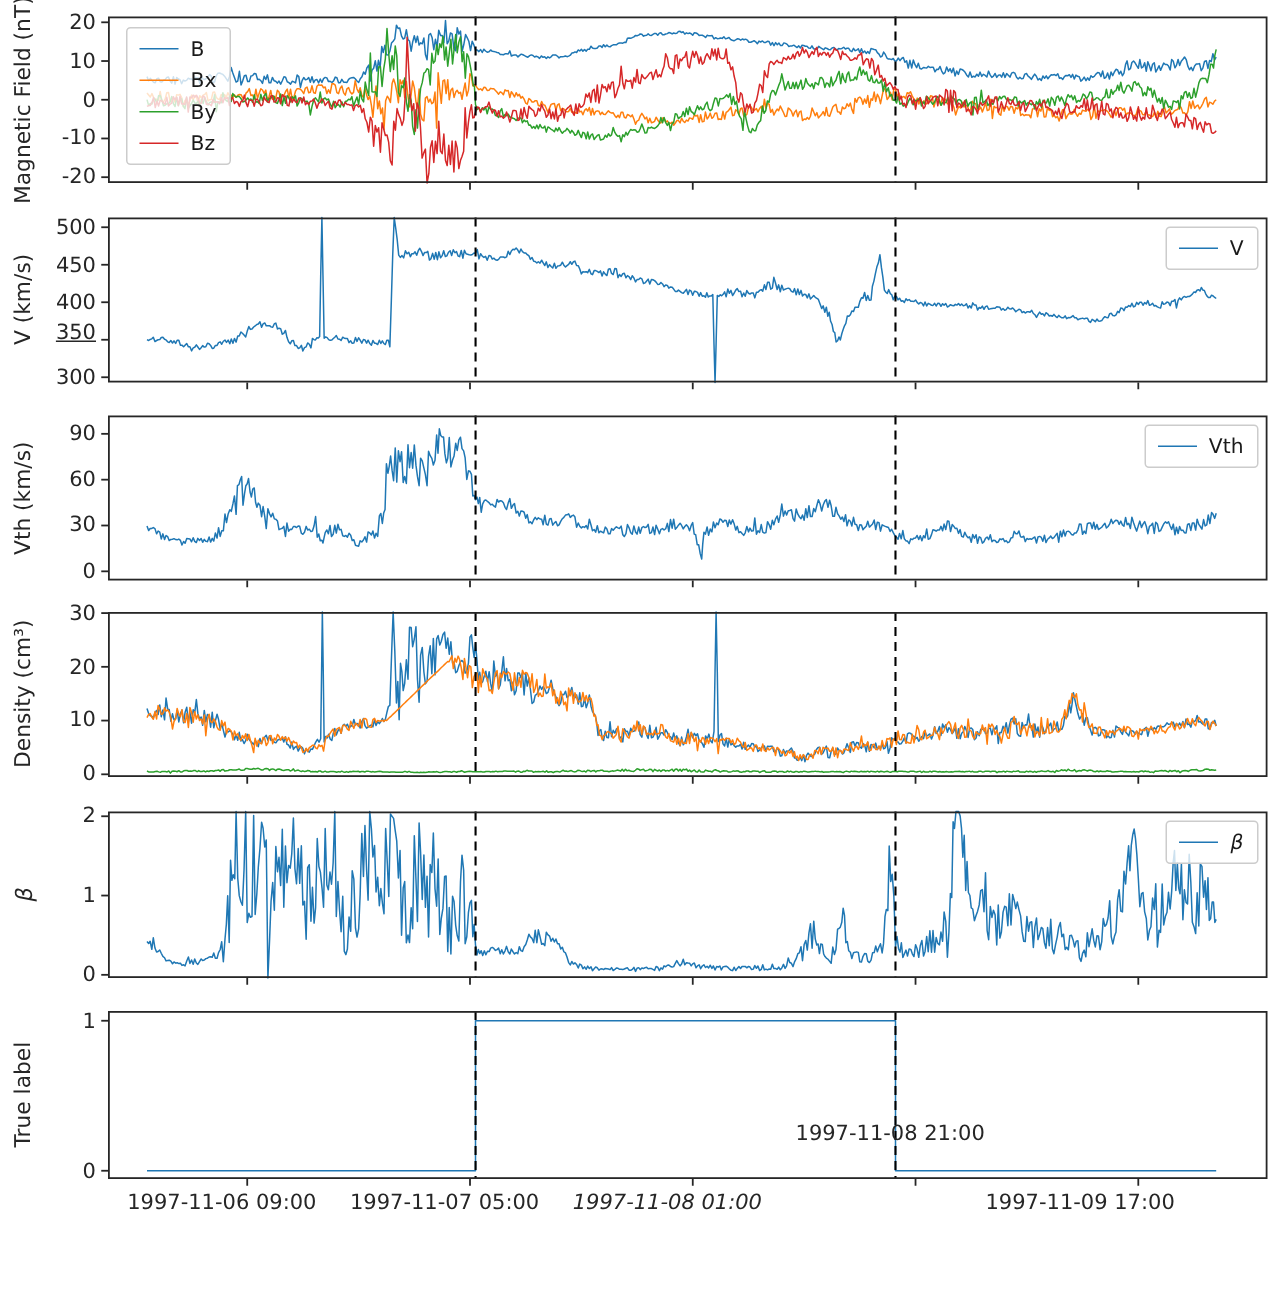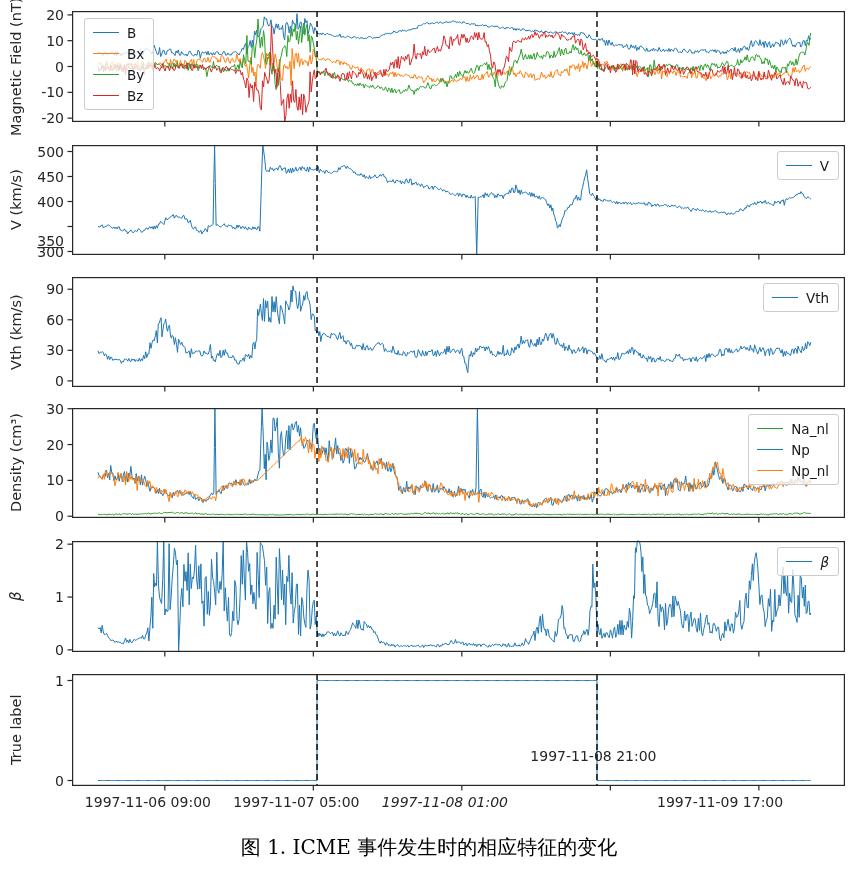--- a/index.html
+++ b/index.html
@@ -17,21 +17,20 @@
   .legend .entry{display:flex;align-items:center;gap:8px;height:21px;font-size:13.5px;color:#1a1a1a;}
   .legend .sample{display:inline-block;width:26px;height:0;border-top:1.7px solid #000;}
   .legend .lab.italic{font-style:italic;}
   .caption{position:absolute;left:0;width:100%;text-align:center;font-family:"DejaVu Serif","Liberation Serif",serif;
            font-size:20px;color:#000;}
 </style>
 </head>
 <body>
 
 <div class="figure" id="figure">
-  <div class="caption" style="top:834px;">图 1. ICME 事件发生时的相应特征的变化</div>
 <div class="panel" style="top: 11px; height: 111px;">
       <div class="ylabel">Magnetic Field (nT)</div>
       <svg width="773" height="111">
         <line x1="-4.5" x2="0" y1="3.8720930232558137" y2="3.8720930232558137" stroke="#262626" stroke-width="1.2"></line>
         <line x1="-4.5" x2="0" y1="29.686046511627904" y2="29.686046511627904" stroke="#262626" stroke-width="1.2"></line>
         <line x1="-4.5" x2="0" y1="55.5" y2="55.5" stroke="#262626" stroke-width="1.2"></line>
         <line x1="-4.5" x2="0" y1="81.31395348837209" y2="81.31395348837209" stroke="#262626" stroke-width="1.2"></line>
         <line x1="-4.5" x2="0" y1="107.12790697674419" y2="107.12790697674419" stroke="#262626" stroke-width="1.2"></line>
         <line x1="92.81940441882806" x2="92.81940441882806" y1="111" y2="115.5" stroke="#262626" stroke-width="1.2"></line>
         <line x1="241.33045148895295" x2="241.33045148895295" y1="111" y2="115.5" stroke="#262626" stroke-width="1.2"></line>
@@ -84,21 +83,21 @@
         <line x1="538.3525456292027" x2="538.3525456292027" y1="110" y2="114.5" stroke="#262626" stroke-width="1.2"></line>
         <line x1="686.8635926993277" x2="686.8635926993277" y1="110" y2="114.5" stroke="#262626" stroke-width="1.2"></line>
         <polyline points="26.0,81.4 27.1,82.0 28.1,81.3 29.2,80.9 30.2,79.8 31.3,82.7 32.4,82.0 33.4,81.5 34.5,81.4 35.5,80.0 36.6,79.8 37.7,81.2 38.7,81.6 39.8,82.9 40.8,83.3 41.9,82.0 43.0,83.7 44.0,82.2 45.1,83.9 46.1,81.8 47.2,81.8 48.3,85.1 49.3,85.1 50.4,86.2 51.4,85.1 52.5,84.0 53.6,86.2 54.6,86.1 55.7,88.9 56.8,86.9 57.8,86.5 58.9,84.9 59.9,86.3 61.0,87.9 62.1,86.8 63.1,85.4 64.2,86.4 65.2,86.2 66.3,83.8 67.4,84.2 68.4,85.3 69.5,87.3 70.5,87.1 71.6,85.3 72.7,85.3 73.7,83.4 74.8,82.9 75.8,84.5 76.9,82.5 78.0,81.7 79.0,83.3 80.1,81.7 81.2,84.2 82.2,81.0 83.3,83.9 84.3,80.6 85.4,83.1 86.5,79.0 87.5,79.0 88.6,76.3 89.6,77.2 90.7,78.4 91.8,79.6 92.8,75.9 93.9,72.7 94.9,74.6 96.0,74.3 97.1,73.0 98.1,72.3 99.2,71.3 100.2,71.0 101.3,69.5 102.4,73.2 103.4,70.9 104.5,70.3 105.5,72.2 106.6,72.1 107.7,72.1 108.7,72.9 109.8,73.2 110.9,70.8 111.9,70.4 113.0,74.3 114.0,73.8 115.1,74.1 116.2,77.8 117.2,77.2 118.3,75.3 119.3,79.9 120.4,82.8 121.5,84.2 122.5,82.2 123.6,82.0 124.6,85.4 125.7,85.4 126.8,87.3 127.8,86.9 128.9,85.2 129.9,89.0 131.0,86.8 132.1,86.2 133.1,83.6 134.2,84.5 135.3,86.9 136.3,80.6 137.4,81.5 138.3,81.6 139.2,80.2 140.2,80.4 141.1,79.3 141.8,38.9 142.6,0.0 143.3,38.3 144.1,80.5 145.1,79.6 146.1,80.1 147.1,81.4 148.1,81.9 149.2,81.7 150.2,80.7 151.2,79.8 152.2,78.7 153.3,81.0 154.3,81.1 155.4,82.0 156.5,79.8 157.5,80.5 158.6,80.7 159.6,80.7 160.7,83.4 161.8,82.2 162.8,83.9 163.9,83.7 165.0,80.0 166.0,82.6 167.1,80.2 168.1,81.8 169.2,83.8 170.3,81.3 171.3,81.6 172.4,83.8 173.4,81.8 174.5,84.0 175.6,85.1 176.6,82.0 177.7,83.8 178.7,83.9 179.8,84.7 180.9,81.8 181.9,84.0 182.9,82.2 183.9,84.0 184.9,84.7 185.9,81.8 186.9,81.8 187.9,86.2 188.9,55.2 189.8,25.3 190.8,0.0 191.8,7.0 192.8,14.8 193.8,25.1 194.9,26.6 196.0,25.4 197.1,26.9 198.3,22.2 199.4,24.2 200.5,23.2 201.6,26.1 202.6,24.1 203.7,24.1 204.7,22.9 205.8,25.2 206.9,22.0 207.9,20.5 209.0,22.7 210.0,25.4 211.1,23.3 212.2,23.4 213.2,22.6 214.3,28.4 215.3,27.5 216.4,23.9 217.5,27.8 218.5,23.3 219.6,28.1 220.6,22.9 221.7,26.8 222.8,25.4 223.8,22.2 224.9,26.0 225.9,25.6 227.0,23.2 228.1,22.2 229.1,25.4 230.2,21.5 231.3,23.5 232.3,22.7 233.4,25.7 234.4,26.1 235.5,22.0 236.6,27.1 237.6,21.9 238.7,24.2 239.7,24.5 240.8,24.8 241.9,25.0 242.9,24.7 244.0,23.7 245.0,23.8 246.2,21.4 247.3,27.6 248.4,24.1 249.5,25.8 250.6,26.6 251.7,25.9 252.8,28.5 254.0,25.3 255.1,25.6 256.2,27.7 257.2,27.1 258.3,28.2 259.4,28.5 260.4,27.9 261.5,26.4 262.5,26.4 263.6,26.3 264.7,26.8 265.7,26.3 266.8,22.5 267.9,24.7 268.9,22.3 270.0,21.2 271.0,21.5 272.1,20.3 273.2,21.7 274.2,23.6 275.3,21.0 276.3,22.8 277.4,23.6 278.5,23.6 279.5,24.8 280.6,25.5 281.6,27.9 282.7,26.7 283.8,29.1 284.8,29.3 285.9,30.3 286.9,29.5 288.0,30.4 289.1,28.5 290.1,30.2 291.2,32.0 292.2,29.6 293.3,33.3 294.4,31.4 295.4,32.7 296.5,33.7 297.6,30.5 298.6,33.9 299.7,32.4 300.7,32.2 301.8,31.8 302.9,29.8 303.9,31.8 305.0,33.0 306.0,32.1 307.1,31.3 308.2,29.5 309.2,31.2 310.3,29.5 311.3,29.1 312.4,32.0 313.5,32.1 314.5,34.3 315.6,37.6 316.6,36.2 317.7,36.3 318.8,36.1 319.8,36.8 320.9,34.6 322.0,37.5 323.0,38.1 324.1,35.4 325.1,35.4 326.2,35.9 327.3,36.7 328.3,35.6 329.4,39.0 330.4,36.2 331.5,37.8 332.6,38.7 333.6,34.5 334.7,34.1 335.7,37.3 336.8,38.0 337.9,34.0 338.9,34.1 340.0,40.1 341.0,38.0 342.1,39.3 343.2,37.5 344.2,37.2 345.3,40.2 346.3,38.7 347.4,39.5 348.5,41.4 349.5,38.8 350.6,40.3 351.7,42.9 352.7,41.4 353.8,41.3 354.8,40.3 355.9,40.9 357.0,44.0 358.0,43.6 359.1,42.3 360.1,41.1 361.2,44.4 362.3,41.3 363.3,41.5 364.4,42.1 365.4,43.1 366.5,44.6 367.6,44.5 368.6,43.3 369.7,44.3 370.7,46.1 371.8,45.0 372.9,45.3 373.9,47.1 375.0,46.3 376.1,46.5 377.1,47.7 378.2,49.3 379.2,49.4 380.3,48.4 381.4,49.3 382.4,50.1 383.5,50.5 384.5,49.3 385.6,47.9 386.7,51.3 387.7,48.4 388.8,49.1 389.8,51.8 390.9,49.2 392.0,49.4 393.0,49.9 394.1,52.5 395.1,50.1 396.2,52.5 397.3,52.2 398.3,53.2 399.2,50.1 400.2,53.0 401.2,52.3 402.2,52.4 403.2,51.3 404.0,84.7 404.7,110.0 405.4,84.2 406.2,52.0 407.2,52.6 408.2,51.5 409.1,52.2 410.1,51.2 411.1,49.6 412.1,52.9 413.2,47.7 414.2,50.5 415.3,48.6 416.4,52.0 417.4,50.5 418.5,48.4 419.5,47.4 420.6,49.4 421.7,49.1 422.7,52.8 423.8,50.3 424.8,52.5 425.9,48.7 427.0,50.5 428.0,51.0 429.1,50.3 430.2,50.4 431.2,53.6 432.3,49.8 433.3,49.9 434.4,48.6 435.5,48.1 436.5,49.1 437.6,44.9 438.6,48.0 439.7,43.2 440.8,43.2 441.8,47.8 442.9,47.1 443.9,39.9 445.0,43.7 446.1,48.0 447.1,44.9 448.2,49.5 449.2,45.1 450.3,48.4 451.4,47.8 452.4,47.4 453.5,47.1 454.5,47.5 455.6,49.2 456.7,49.8 457.7,47.4 458.8,51.5 459.9,47.7 460.9,51.4 462.0,48.6 463.0,52.3 464.1,51.2 465.2,51.4 466.2,53.6 467.3,50.9 468.3,54.3 469.4,53.2 470.5,52.0 471.5,53.2 472.6,53.9 473.6,54.6 474.7,57.7 475.8,60.7 476.8,58.9 477.9,63.2 478.9,59.8 479.9,65.9 480.8,63.1 481.7,69.0 482.7,71.3 483.6,76.0 484.5,76.7 485.4,83.0 486.4,82.1 487.3,79.6 488.2,81.7 489.2,77.5 490.1,74.7 491.0,72.2 491.9,70.6 492.9,65.6 493.8,65.9 494.9,64.8 495.9,62.3 497.0,62.7 498.0,59.8 499.1,59.8 500.2,59.8 501.2,56.1 502.3,53.5 503.3,53.8 504.4,50.0 505.5,55.3 506.5,52.0 507.6,55.1 508.7,55.0 509.6,45.8 510.6,42.4 511.6,37.4 512.6,32.9 513.6,30.2 514.6,24.8 515.6,33.3 516.6,39.9 517.6,48.4 518.6,49.8 519.5,50.6 520.5,48.1 521.5,50.7 522.5,51.5 523.5,54.8 524.6,52.3 525.6,52.6 526.7,54.9 527.7,53.8 528.8,55.8 529.9,55.5 530.9,56.7 532.0,54.2 533.0,55.3 534.1,54.7 535.2,55.9 536.2,55.9 537.3,56.0 538.4,55.0 539.4,56.6 540.5,57.7 541.5,56.6 542.6,57.1 543.7,58.9 544.7,56.3 545.8,59.0 546.8,57.2 547.9,57.8 549.0,58.5 550.0,58.6 551.1,57.2 552.1,59.0 553.2,57.2 554.3,57.4 555.3,59.2 556.4,57.5 557.4,58.5 558.5,57.3 559.6,59.7 560.6,59.1 561.7,58.1 562.8,58.7 563.8,58.9 564.9,57.9 565.9,58.4 567.0,57.4 568.1,58.7 569.1,57.7 570.2,58.9 571.2,58.6 572.3,57.5 573.4,60.3 574.4,58.8 575.5,60.3 576.5,56.9 577.6,58.4 578.7,58.4 579.7,61.7 580.8,60.0 581.8,60.5 582.9,59.1 584.0,61.2 585.0,59.4 586.1,59.0 587.1,61.2 588.2,60.9 589.3,60.7 590.3,60.5 591.4,60.5 592.5,59.5 593.5,59.7 594.6,59.9 595.6,61.7 596.7,60.7 597.8,61.8 598.8,61.4 599.9,59.8 600.9,60.9 602.0,61.0 603.1,60.3 604.1,61.3 605.2,62.8 606.2,62.0 607.3,61.2 608.4,61.6 609.4,63.4 610.5,62.7 611.5,63.7 612.6,62.9 613.7,62.8 614.7,63.2 615.8,61.9 616.9,64.0 617.9,64.7 619.0,66.6 620.0,64.7 621.1,63.1 622.2,64.5 623.2,64.2 624.3,65.6 625.3,63.5 626.4,64.2 627.5,65.7 628.5,65.3 629.6,65.8 630.6,64.6 631.7,65.9 632.8,66.7 633.8,65.2 634.9,66.3 635.9,66.9 637.0,66.9 638.1,65.6 639.1,67.4 640.2,66.7 641.2,66.8 642.3,66.3 643.4,65.4 644.4,66.8 645.5,66.9 646.6,68.2 647.6,67.6 648.7,67.4 649.7,67.1 650.8,67.6 651.9,67.2 652.9,67.1 654.0,69.2 655.0,69.9 656.1,67.9 657.2,68.6 658.2,69.5 659.3,67.7 660.3,69.0 661.4,69.1 662.5,68.7 663.5,67.2 664.6,66.1 665.6,66.6 666.7,66.8 667.8,64.1 668.8,63.8 669.9,65.3 671.0,65.6 672.0,64.9 673.1,62.6 674.1,63.4 675.2,60.3 676.3,60.6 677.3,62.1 678.4,59.7 679.4,59.8 680.5,58.7 681.6,59.4 682.6,57.2 683.7,59.6 684.7,59.2 685.8,56.6 686.9,58.0 687.9,56.5 689.0,56.5 690.0,58.5 691.1,56.7 692.2,57.7 693.2,55.4 694.3,58.5 695.3,58.2 696.4,57.2 697.5,59.0 698.5,58.7 699.6,59.6 700.7,60.1 701.7,60.4 702.8,56.2 703.8,57.9 704.9,57.4 706.0,56.4 707.0,56.6 708.1,58.8 709.1,55.8 710.2,55.9 711.3,54.7 712.3,60.3 713.4,55.3 714.4,53.6 715.5,54.9 716.6,53.2 717.6,52.6 718.7,53.2 719.7,52.7 720.8,52.7 721.9,52.0 722.9,51.1 724.0,49.6 725.0,50.0 726.0,48.5 727.0,48.1 728.0,49.0 728.9,46.6 729.9,48.4 730.9,48.6 731.8,50.9 732.7,52.4 733.6,53.3 734.7,53.4 735.7,51.8 736.8,52.3 737.8,53.3 738.8,54.0" fill="none" stroke="#1f77b4" stroke-width="1" stroke-linejoin="round"></polyline>
         <line x1="245.04322766570607" x2="245.04322766570607" y1="0" y2="110" stroke="#000000" stroke-width="1.4" stroke-dasharray="6 4"></line>
         <line x1="524.9865513928916" x2="524.9865513928916" y1="0" y2="110" stroke="#000000" stroke-width="1.4" stroke-dasharray="6 4"></line>
         <rect x="0.6" y="0.6" width="771.8" height="108.8" fill="none" stroke="#262626" stroke-width="1.2"></rect>
       </svg>
       <div class="ytick" style="top: -2.5px;">500</div>
       <div class="ytick" style="top: 22.5px;">450</div>
       <div class="ytick" style="top: 47.5px;">400</div>
-      <div class="ytick" style="top: 87px; text-decoration: underline;">350</div>
+      <div class="ytick" style="top: 68px; text-decoration: underline;">350</div>
       <div class="ytick" style="top: 97.5px;">300</div>
       <div class="legend" style="right: 6px; top: 6px;">
         <div class="entry">
           <span class="sample" style="border-top-color: rgb(31, 119, 180);"></span>
           <span class="lab">V</span>
         </div>
       </div>
     </div>
     <div class="panel" style="top: 277px; height: 110px;">
       <div class="ylabel">Vth (km/s)</div>
@@ -144,34 +143,20 @@
         <polyline points="26.0,64.3 27.1,67.6 28.1,69.0 29.2,69.5 30.2,70.9 31.3,67.2 32.4,65.7 33.4,68.4 34.5,62.0 35.5,69.8 36.6,65.3 37.7,71.9 38.7,57.4 39.8,64.8 40.8,65.0 41.9,72.8 43.0,67.9 44.0,71.9 45.1,71.1 46.1,65.6 47.2,73.3 48.3,67.7 49.3,65.3 50.4,73.9 51.4,66.9 52.5,63.5 53.6,73.6 54.6,66.7 55.7,74.1 56.8,65.1 57.8,67.2 58.9,58.4 59.9,67.6 61.0,71.1 62.1,70.0 63.1,75.5 64.2,65.6 65.2,73.2 66.3,68.3 67.4,69.2 68.4,76.8 69.5,66.8 70.5,77.2 71.6,72.4 72.7,68.2 73.7,71.7 74.8,78.2 75.8,74.1 76.9,78.9 78.0,83.3 79.0,79.3 80.1,80.0 81.2,79.1 82.2,79.9 83.3,81.7 84.3,85.2 85.4,81.8 86.5,85.5 87.5,80.2 88.6,86.0 89.6,85.0 90.7,87.7 91.8,85.8 92.8,81.5 93.9,84.7 94.9,86.1 96.0,87.1 97.1,88.3 98.1,85.5 99.2,87.3 100.2,89.8 101.3,84.3 102.4,87.5 103.4,84.6 104.5,83.4 105.5,82.2 106.6,85.5 107.7,82.5 108.7,85.6 109.8,85.0 110.9,86.9 111.9,87.2 113.0,85.5 114.0,84.9 115.1,85.2 116.2,84.1 117.2,86.7 118.3,83.1 119.3,88.2 120.4,88.7 121.5,90.7 122.5,86.7 123.6,91.6 124.6,90.2 125.7,89.5 126.8,92.7 127.8,90.8 128.9,89.9 129.9,90.9 131.0,94.6 132.1,91.0 133.1,92.7 134.2,93.4 135.3,91.3 136.3,91.6 137.4,89.1 138.5,86.7 139.6,84.9 140.7,86.8 141.8,84.5 142.4,39.2 142.9,0.0 143.5,39.3 144.1,86.7 145.1,83.0 146.1,84.0 147.1,81.5 148.1,84.7 149.2,85.7 150.2,80.8 151.2,77.6 152.2,82.0 153.3,79.2 154.3,77.9 155.4,80.9 156.5,75.7 157.5,74.8 158.6,76.1 159.6,74.8 160.7,77.5 161.8,75.9 162.8,76.0 163.9,71.7 165.0,75.4 166.0,74.3 167.1,74.8 168.1,77.4 169.2,73.0 170.3,71.0 171.3,75.7 172.4,77.4 173.4,76.8 174.5,75.9 175.6,75.2 176.6,76.6 177.7,71.8 178.7,75.7 179.8,73.2 180.9,74.4 181.9,73.0 182.9,71.0 183.9,73.0 184.9,71.6 185.9,67.1 186.9,63.0 187.9,62.2 188.6,41.4 189.4,18.5 190.1,0.0 191.2,26.0 192.3,60.7 193.2,46.4 194.1,71.8 195.0,34.2 195.9,39.7 196.8,52.4 197.8,47.5 198.9,31.9 200.0,44.8 201.0,10.2 202.1,10.3 203.1,23.1 204.2,18.0 205.3,9.9 206.3,44.6 207.4,60.2 208.4,28.7 209.5,23.6 210.6,40.0 211.6,47.9 212.7,46.3 213.7,29.6 214.8,22.5 215.9,41.2 216.9,17.6 218.0,41.9 219.1,17.9 220.1,15.7 221.2,22.0 222.2,19.5 223.3,15.0 224.4,13.4 225.4,24.2 226.5,17.4 227.5,28.2 228.6,19.8 229.7,34.2 230.7,33.4 231.8,40.5 232.8,39.6 233.9,35.8 235.0,33.1 236.0,32.3 237.1,33.6 238.1,40.7 239.2,39.8 240.3,33.9 241.3,16.8 242.3,15.2 243.2,23.9 244.1,30.3 245.0,21.0 246.0,32.3 246.9,45.3 247.8,40.2 248.8,47.4 249.8,46.4 250.9,42.5 251.9,39.5 253.0,46.5 254.1,39.8 255.1,47.8 256.2,53.1 257.2,32.7 258.3,42.9 259.4,40.3 260.4,51.2 261.5,48.7 262.5,39.7 263.6,29.9 264.7,45.9 265.7,37.6 266.8,45.8 267.9,45.0 268.9,52.5 270.0,46.7 271.0,55.2 272.1,52.5 273.2,40.6 274.2,40.7 275.3,43.8 276.3,40.5 277.4,55.3 278.5,40.7 279.5,49.4 280.6,44.0 281.6,51.4 282.7,61.0 283.8,60.0 284.8,55.6 285.9,54.8 286.9,52.5 288.0,49.3 289.1,51.6 290.1,49.8 291.2,51.5 292.2,54.4 293.3,53.6 294.4,49.9 295.4,45.5 296.5,51.0 297.6,54.4 298.6,56.5 299.7,60.5 300.7,62.4 301.8,60.5 302.9,55.0 303.9,55.2 305.0,52.8 306.0,57.0 307.1,55.9 308.2,53.7 309.2,50.3 310.3,56.2 311.3,57.2 312.4,55.3 313.5,61.4 314.5,53.9 315.6,63.1 316.6,62.8 317.7,57.5 318.8,63.8 319.8,60.9 320.9,55.3 322.0,62.8 323.0,66.4 323.9,67.8 324.9,69.3 325.8,73.7 326.7,82.3 327.7,79.1 328.6,78.4 329.5,84.3 330.4,85.7 331.5,79.5 332.6,83.7 333.6,83.9 334.7,73.2 335.7,83.1 336.8,78.9 337.9,80.8 338.9,78.1 340.0,77.3 341.0,84.6 342.1,83.1 343.2,86.6 344.2,77.8 345.3,79.7 346.3,79.5 347.4,82.5 348.5,77.5 349.5,79.6 350.6,79.5 351.7,78.3 352.7,76.0 353.8,73.3 354.8,81.8 355.9,83.4 357.0,76.4 358.0,77.1 359.1,82.0 360.1,84.3 361.2,75.5 362.3,83.8 363.3,83.4 364.4,81.0 365.4,76.9 366.5,84.8 367.6,82.7 368.6,80.5 369.7,80.5 370.7,82.1 371.8,78.5 372.9,80.3 373.9,82.9 375.0,83.1 376.1,85.0 377.1,80.7 378.2,84.9 379.2,82.6 380.3,87.1 381.4,89.3 382.4,83.4 383.5,88.5 384.5,87.2 385.6,83.3 386.7,78.2 387.7,85.6 388.8,80.4 389.8,83.8 390.9,80.9 392.0,82.5 393.0,81.2 394.1,85.7 395.1,86.0 396.2,87.7 397.3,90.2 398.4,82.6 399.5,84.8 400.6,81.4 401.7,85.8 402.8,87.2 404.0,79.6 404.7,39.3 405.4,0.0 406.2,39.9 406.9,86.4 408.0,82.0 409.0,81.0 410.0,87.9 411.1,89.3 412.1,84.2 413.2,90.0 414.2,84.6 415.3,88.6 416.4,87.6 417.4,89.1 418.5,90.1 419.5,89.3 420.6,89.4 421.7,88.2 422.7,91.3 423.8,86.8 424.8,91.5 425.9,89.9 427.0,88.7 428.0,90.2 429.1,87.7 430.2,87.8 431.2,90.1 432.3,89.3 433.3,93.0 434.4,92.0 435.5,90.6 436.5,89.4 437.6,89.3 438.6,92.9 439.7,89.5 440.8,89.7 441.8,89.5 442.9,89.5 443.9,93.0 445.0,93.1 446.1,90.7 447.1,91.8 448.2,96.1 449.2,95.8 450.3,91.7 451.4,94.3 452.4,92.6 453.5,92.9 454.5,91.8 455.6,90.7 456.7,93.1 457.6,97.3 458.5,97.4 459.5,98.8 460.4,98.6 461.4,96.7 462.5,99.1 463.6,95.1 464.6,99.8 465.7,95.6 466.7,94.1 467.8,95.4 468.9,96.4 470.0,95.7 471.2,94.6 472.3,91.7 473.4,90.3 474.5,90.2 475.6,95.0 476.7,94.0 477.8,91.6 478.9,89.4 480.0,97.0 481.1,97.2 482.1,93.1 483.2,90.7 484.3,95.1 485.3,94.6 486.4,90.7 487.4,92.2 488.5,92.4 489.6,94.7 490.6,93.9 491.7,91.0 492.7,87.8 493.8,90.7 494.9,93.6 495.9,86.8 497.0,86.5 498.0,89.4 499.1,87.0 500.2,87.2 501.2,90.0 502.3,90.8 503.3,87.7 504.4,88.6 505.5,93.2 506.5,86.8 507.6,92.9 508.7,88.3 509.7,88.8 510.8,90.6 511.8,87.4 512.9,91.7 514.0,89.6 515.0,91.1 516.1,87.7 517.1,91.2 518.2,90.6 519.3,86.4 520.3,94.2 521.4,90.6 522.4,83.8 523.5,85.1 524.6,84.7 525.6,86.5 526.7,86.7 527.7,88.1 528.8,87.8 529.9,86.1 530.9,83.8 532.0,87.3 533.0,81.3 534.1,80.6 535.2,80.9 536.2,82.5 537.3,82.8 538.4,84.5 539.4,83.6 540.5,86.2 541.5,84.6 542.6,83.0 543.7,84.4 544.7,79.9 545.8,82.7 546.8,82.1 547.9,81.3 549.0,84.7 550.0,82.1 551.1,76.5 552.1,81.0 553.2,79.5 554.3,76.3 555.3,82.3 556.4,74.6 557.4,77.2 558.5,75.2 559.6,80.1 560.6,77.1 561.7,78.4 562.8,81.1 563.8,79.5 564.9,77.2 565.9,84.2 567.0,77.8 568.1,84.5 569.1,80.8 570.2,79.8 571.2,76.3 572.3,79.0 573.4,83.6 574.4,77.6 575.5,77.3 576.5,78.3 577.6,85.1 578.7,84.0 579.7,79.9 580.8,82.5 581.8,78.2 582.9,78.3 584.0,77.6 585.0,81.1 586.1,80.8 587.1,77.7 588.2,77.4 589.3,81.9 590.3,77.3 591.4,78.1 592.5,75.8 593.5,87.7 594.6,80.3 595.6,80.3 596.7,76.2 597.8,78.3 598.8,73.8 599.9,80.7 600.9,75.7 602.0,71.4 603.1,70.7 604.1,74.6 605.2,71.2 606.2,81.0 607.3,82.5 608.4,82.8 609.4,73.7 610.5,77.1 611.5,75.2 612.6,75.3 613.7,68.0 614.7,77.0 615.8,75.9 616.9,83.4 617.9,74.7 619.0,80.8 620.0,76.7 621.1,83.5 622.2,75.3 623.2,77.0 624.3,81.2 625.3,78.9 626.4,76.1 627.5,75.8 628.5,74.1 629.6,79.7 630.6,78.1 631.7,77.6 632.8,73.3 633.8,79.3 634.9,77.7 635.9,78.3 636.9,75.7 637.9,69.4 638.8,70.7 639.8,69.2 640.8,60.2 641.8,67.2 642.7,61.5 643.6,53.8 644.5,58.0 645.6,63.0 646.6,67.7 647.7,71.4 648.7,69.8 649.7,67.8 650.8,75.5 651.9,70.5 652.9,70.5 654.0,76.1 655.0,78.6 656.1,82.0 657.2,77.2 658.2,76.9 659.3,77.9 660.3,82.6 661.4,82.2 662.5,78.5 663.5,78.5 664.6,78.8 665.6,83.8 666.7,82.4 667.8,83.8 668.8,83.6 669.9,78.8 671.0,83.3 672.0,76.0 673.1,76.9 674.1,77.3 675.2,79.9 676.3,81.6 677.3,77.2 678.4,80.0 679.4,81.1 680.5,82.6 681.6,78.7 682.6,79.2 683.7,79.7 684.7,81.6 685.8,79.6 686.9,80.8 687.9,81.2 689.0,81.8 690.0,78.7 691.1,77.8 692.2,76.8 693.2,82.8 694.3,78.3 695.3,77.5 696.4,78.8 697.5,77.1 698.5,78.4 699.6,76.2 700.7,76.0 701.7,76.9 702.8,76.5 703.8,76.5 704.9,75.6 706.0,73.9 707.0,74.8 708.1,74.6 709.1,74.2 710.2,73.5 711.3,76.6 712.3,74.3 713.4,75.9 714.4,74.0 715.5,76.1 716.6,73.0 717.6,77.1 718.7,71.3 719.7,75.0 720.8,74.6 721.9,76.8 722.9,72.7 724.0,73.0 725.1,72.4 726.1,69.0 727.2,73.4 728.2,73.0 729.3,74.3 730.4,75.0 731.4,71.4 732.5,71.3 733.5,77.8 734.6,78.0 735.7,73.6 736.7,74.1 737.8,72.2 738.8,76.0" fill="none" stroke="#1f77b4" stroke-width="1" stroke-linejoin="round"></polyline>
         <polyline points="26.0,70.4 27.1,68.2 28.1,67.7 29.2,70.1 30.2,71.5 31.3,66.4 32.4,71.3 33.4,62.4 34.5,64.7 35.5,68.2 36.6,67.9 37.7,63.8 38.7,66.1 39.8,65.2 40.8,66.8 41.9,70.4 43.0,78.0 44.0,73.0 45.1,71.3 46.1,64.3 47.2,68.2 48.3,69.8 49.3,65.1 50.4,73.0 51.4,73.7 52.5,67.7 53.6,77.0 54.6,63.6 55.7,66.8 56.8,73.5 57.8,66.3 58.9,71.4 59.9,68.5 61.0,72.3 62.1,71.3 63.1,74.6 64.2,68.6 65.2,82.5 66.3,71.7 67.4,68.1 68.4,73.1 69.5,73.8 70.5,71.2 71.6,73.0 72.7,76.7 73.7,78.4 74.8,78.8 75.8,72.4 76.9,75.9 78.0,73.4 79.0,81.2 80.1,77.6 81.2,78.3 82.2,79.5 83.3,85.3 84.3,79.3 85.4,82.3 86.5,81.1 87.5,84.3 88.6,85.5 89.6,82.3 90.7,84.3 91.8,81.2 92.8,85.7 93.9,81.7 94.9,85.3 96.0,89.1 97.1,93.7 98.1,84.1 99.2,89.4 100.2,85.5 101.3,87.3 102.4,87.9 103.4,83.5 104.5,84.4 105.5,89.0 106.6,87.2 107.7,82.7 108.7,82.3 109.8,87.9 110.9,84.0 111.9,85.4 113.0,81.7 114.0,82.9 115.1,85.5 116.2,83.1 117.2,84.6 118.3,83.3 119.3,86.1 120.4,83.7 121.5,86.4 122.5,88.7 123.6,86.0 124.6,87.1 125.7,87.0 126.8,90.7 127.8,88.7 128.9,90.4 129.9,93.6 131.0,93.1 132.1,90.9 133.1,93.1 134.2,90.4 135.3,89.8 136.3,88.8 137.4,88.8 138.4,90.6 139.5,91.2 140.6,88.6 141.6,89.6 142.7,88.9 143.7,92.7 144.8,85.5 145.9,82.6 146.9,83.1 148.0,80.9 149.0,79.5 150.1,78.0 151.2,82.8 152.2,78.4 153.3,77.6 154.3,77.0 155.4,80.9 156.5,75.8 157.5,75.3 158.6,76.3 159.6,78.1 160.7,78.9 161.8,72.9 162.8,75.0 163.9,77.6 165.0,74.1 166.0,75.0 167.1,76.3 168.1,71.6 169.2,77.2 170.3,71.3 171.3,71.0 172.4,71.6 173.4,76.4 174.5,76.7 175.6,76.9 176.6,71.8 177.7,70.9 178.7,73.7 179.8,72.4 180.9,72.6 181.9,72.7 182.9,72.1 183.8,73.0 184.7,72.1 185.6,72.4 186.7,71.3 187.8,70.2 189.0,69.2 190.1,68.1 191.2,67.1 192.3,66.0 193.4,64.9 194.5,63.9 195.6,62.8 196.7,61.7 197.8,60.7 198.9,59.6 200.0,58.5 201.1,57.5 202.2,56.4 203.3,55.3 204.4,54.3 205.5,53.2 206.6,52.1 207.7,51.1 208.8,50.0 209.9,48.9 211.0,47.9 212.1,46.8 213.2,45.7 214.3,44.7 215.4,43.6 216.5,42.6 217.6,41.5 218.8,40.4 219.9,39.4 221.0,38.3 222.1,37.2 223.2,36.2 224.3,35.1 225.4,34.0 226.5,33.0 227.4,33.2 228.3,31.2 229.3,29.2 230.2,37.7 231.3,30.9 232.3,33.4 233.4,29.4 234.4,31.7 235.5,37.1 236.6,45.0 237.6,31.0 238.7,37.2 239.7,43.8 240.8,35.8 241.9,36.6 242.9,50.4 244.0,43.0 245.0,41.2 246.0,40.6 246.9,53.6 247.8,42.7 248.8,49.9 249.8,37.9 250.9,41.1 251.9,43.2 253.0,44.8 254.1,52.5 255.1,51.9 256.2,54.3 257.2,47.0 258.3,40.7 259.4,39.1 260.4,51.3 261.5,40.8 262.5,43.7 263.6,39.7 264.7,41.0 265.7,41.5 266.8,40.1 267.9,41.0 268.9,46.3 270.0,52.1 271.0,40.5 272.1,48.9 273.2,49.1 274.2,43.7 275.3,50.2 276.3,38.9 277.4,41.5 278.5,40.3 279.5,40.8 280.6,43.8 281.6,50.2 282.7,41.1 283.8,53.7 284.8,51.0 285.9,45.0 286.9,56.3 288.0,54.0 289.1,56.3 290.1,56.0 291.2,41.3 292.2,50.7 293.3,49.9 294.4,50.3 295.4,47.4 296.5,55.9 297.6,52.0 298.6,60.8 299.7,57.2 300.7,61.6 301.8,52.8 302.9,56.1 303.9,61.8 305.0,60.1 306.0,65.9 307.1,50.7 308.2,55.8 309.2,52.1 310.3,60.9 311.3,53.9 312.4,56.9 313.5,60.0 314.5,59.7 315.6,58.9 316.6,53.6 317.7,59.3 318.8,55.7 319.8,59.7 320.9,57.2 322.0,57.6 323.0,61.9 323.9,69.4 324.9,68.8 325.8,75.5 326.7,75.2 327.7,82.2 328.6,82.4 329.5,85.1 330.4,82.5 331.5,81.9 332.6,80.1 333.6,79.7 334.7,80.7 335.7,81.1 336.8,84.1 337.9,82.8 338.9,81.6 340.0,76.1 341.0,84.8 342.1,86.7 343.2,77.9 344.2,79.3 345.3,81.2 346.3,83.2 347.4,84.1 348.5,79.8 349.5,79.7 350.6,75.5 351.7,79.2 352.7,72.6 353.8,79.3 354.8,75.1 355.9,81.8 357.0,76.0 358.0,77.2 359.1,81.8 360.1,80.7 361.2,81.8 362.3,80.8 363.3,82.1 364.4,78.8 365.4,81.7 366.5,81.1 367.6,80.9 368.6,75.0 369.7,75.3 370.7,80.3 371.8,83.3 372.9,84.2 373.9,81.0 375.0,85.9 376.1,86.2 377.1,86.8 378.2,83.2 379.2,88.2 380.3,84.1 381.4,89.0 382.4,85.0 383.5,87.5 384.5,87.4 385.6,87.6 386.7,81.1 387.7,87.6 388.8,80.2 389.8,82.3 390.9,86.3 392.0,83.5 393.0,92.5 394.1,85.1 395.1,86.8 396.2,83.6 397.3,84.3 398.3,88.2 399.4,84.5 400.4,87.7 401.5,83.8 402.6,84.0 403.6,84.5 404.7,86.5 405.8,84.4 406.8,94.4 407.9,84.9 408.9,85.5 410.0,84.4 411.1,85.7 412.1,84.2 413.2,84.3 414.2,84.3 415.3,87.2 416.4,85.2 417.4,88.5 418.5,87.4 419.5,84.1 420.6,85.9 421.7,86.8 422.7,89.2 423.8,90.3 424.8,87.0 425.9,92.3 427.0,91.5 428.0,90.5 429.1,90.7 430.2,92.9 431.2,88.9 432.3,88.7 433.3,91.2 434.4,90.5 435.5,92.7 436.5,88.0 437.6,92.3 438.6,93.0 439.7,90.5 440.8,92.0 441.8,91.2 442.9,90.2 443.9,90.6 445.0,95.7 446.1,90.3 447.1,91.1 448.2,92.6 449.2,94.2 450.3,92.7 451.4,95.9 452.4,95.4 453.5,92.6 454.5,94.1 455.6,92.2 456.7,96.4 457.6,93.1 458.5,97.3 459.5,96.1 460.4,99.0 461.4,95.1 462.5,97.7 463.6,95.1 464.6,96.4 465.7,98.3 466.7,98.4 467.8,95.4 468.9,94.7 470.0,97.5 471.2,92.3 472.3,92.5 473.4,94.5 474.5,90.4 475.6,94.9 476.7,90.2 477.8,90.9 478.9,91.0 480.0,90.7 481.1,92.9 482.1,92.9 483.2,90.1 484.3,96.1 485.3,90.6 486.4,97.1 487.4,92.5 488.5,92.4 489.6,94.3 490.6,91.5 491.7,91.3 492.7,92.0 493.8,92.3 494.9,87.2 495.9,90.2 497.0,92.8 498.0,90.2 499.1,89.4 500.2,91.6 501.2,89.0 502.3,82.7 503.3,90.0 504.4,88.4 505.5,88.9 506.5,86.6 507.6,92.1 508.7,92.1 509.7,88.4 510.8,88.1 511.8,91.6 512.9,91.7 514.0,89.3 515.0,92.1 516.1,85.6 517.1,89.7 518.2,89.1 519.3,84.4 520.3,84.7 521.4,84.0 522.4,90.1 523.5,84.8 524.6,84.3 525.6,88.4 526.7,79.3 527.7,85.0 528.8,85.2 529.9,81.7 530.9,81.8 532.0,87.4 533.0,86.7 534.1,87.4 535.2,87.5 536.2,81.5 537.3,87.3 538.4,82.3 539.4,75.6 540.5,78.5 541.5,84.9 542.6,85.1 543.7,80.2 544.7,78.8 545.8,84.5 546.8,83.8 547.9,82.8 549.0,82.1 550.0,82.0 551.1,76.8 552.1,80.2 553.2,81.3 554.3,85.1 555.3,77.3 556.4,80.9 557.4,79.0 558.5,76.1 559.6,74.4 560.6,73.1 561.7,75.0 562.8,80.9 563.8,77.7 564.9,73.9 565.9,82.0 567.0,84.3 568.1,77.2 569.1,75.6 570.2,78.3 571.2,83.5 572.3,83.4 573.4,71.3 574.4,78.9 575.5,79.4 576.5,82.9 577.6,84.6 578.7,79.8 579.7,81.0 580.8,81.6 581.8,80.9 582.9,75.3 584.0,79.3 585.0,77.1 586.1,88.1 587.1,74.8 588.2,76.7 589.3,74.7 590.3,76.6 591.4,81.6 592.5,79.0 593.5,81.7 594.6,83.1 595.6,87.4 596.7,81.6 597.8,77.0 598.8,81.3 599.9,84.2 600.9,84.1 602.0,73.4 603.1,73.1 604.1,69.6 605.2,74.6 606.2,75.0 607.3,73.4 608.4,81.5 609.4,78.6 610.5,75.9 611.5,77.5 612.6,82.5 613.7,76.7 614.7,74.3 615.8,78.8 616.9,74.6 617.9,83.3 619.0,79.6 620.0,80.1 621.1,82.7 622.2,70.3 623.2,81.2 624.3,80.1 625.3,80.5 626.4,71.1 627.5,81.0 628.5,80.6 629.6,79.9 630.6,72.6 631.7,76.4 632.8,79.8 633.8,80.1 634.9,78.5 635.9,71.4 636.9,70.1 637.9,65.1 638.8,71.2 639.8,64.6 640.8,58.9 641.8,60.8 642.7,54.3 643.6,56.1 644.5,57.2 645.6,54.5 646.6,62.0 647.7,65.3 648.7,65.1 649.7,73.3 650.8,60.5 651.9,67.4 652.9,73.3 654.0,77.1 655.0,76.6 656.1,74.6 657.2,80.9 658.2,80.9 659.3,81.0 660.3,76.8 661.4,76.7 662.5,79.8 663.5,81.3 664.6,83.9 665.6,79.2 666.7,82.4 667.8,79.2 668.8,80.4 669.9,79.4 671.0,81.8 672.0,79.5 673.1,78.9 674.1,77.5 675.2,78.0 676.3,79.5 677.3,76.2 678.4,79.9 679.4,76.4 680.5,76.8 681.6,77.8 682.6,82.7 683.7,83.1 684.7,81.3 685.8,79.3 686.9,84.7 687.9,77.9 689.0,79.1 690.0,78.4 691.1,79.1 692.2,77.5 693.2,77.7 694.3,79.2 695.3,76.1 696.4,77.9 697.5,81.2 698.5,78.7 699.6,80.7 700.7,78.9 701.7,75.5 702.8,79.4 703.8,79.4 704.9,80.6 706.0,78.4 707.0,76.9 708.1,76.5 709.1,73.1 710.2,76.7 711.3,78.7 712.3,74.4 713.4,75.7 714.4,78.0 715.5,76.9 716.6,73.7 717.6,77.0 718.7,74.0 719.7,71.0 720.8,74.0 721.9,74.7 722.9,71.2 724.0,74.4 725.1,75.8 726.1,72.2 727.2,70.2 728.2,71.8 729.3,72.7 730.4,74.7 731.4,76.0 732.5,72.9 733.5,73.0 734.6,78.4 735.7,74.8 736.7,72.8 737.8,74.3 738.8,76.0" fill="none" stroke="#ff7f0e" stroke-width="1" stroke-linejoin="round"></polyline>
         <line x1="245.04322766570607" x2="245.04322766570607" y1="0" y2="110" stroke="#000000" stroke-width="1.4" stroke-dasharray="6 4"></line>
         <line x1="524.9865513928916" x2="524.9865513928916" y1="0" y2="110" stroke="#000000" stroke-width="1.4" stroke-dasharray="6 4"></line>
         <rect x="0.6" y="0.6" width="771.8" height="108.8" fill="none" stroke="#262626" stroke-width="1.2"></rect>
       </svg>
       <div class="ytick" style="top: -8.28339px;">30</div>
       <div class="ytick" style="top: 27.5472px;">20</div>
       <div class="ytick" style="top: 63.3779px;">10</div>
       <div class="ytick" style="top: 99.2085px;">0</div>
-      <div class="legend" style="right: 6px; top: 6px;">
-        <div class="entry">
-          <span class="sample" style="border-top-color: rgb(44, 160, 44);"></span>
-          <span class="lab">Na_nl</span>
-        </div>
-        <div class="entry">
-          <span class="sample" style="border-top-color: rgb(31, 119, 180);"></span>
-          <span class="lab">Np</span>
-        </div>
-        <div class="entry">
-          <span class="sample" style="border-top-color: rgb(255, 127, 14);"></span>
-          <span class="lab">Np_nl</span>
-        </div>
-      </div>
     </div>
     <div class="panel" style="top: 541px; height: 111px;">
       <div class="ylabel italic">β</div>
       <svg width="773" height="111">
         <line x1="-4.5" x2="0" y1="3.171428571428574" y2="3.171428571428574" stroke="#262626" stroke-width="1.2"></line>
         <line x1="-4.5" x2="0" y1="56.028571428571425" y2="56.028571428571425" stroke="#262626" stroke-width="1.2"></line>
         <line x1="-4.5" x2="0" y1="108.88571428571429" y2="108.88571428571429" stroke="#262626" stroke-width="1.2"></line>
         <line x1="92.81940441882806" x2="92.81940441882806" y1="111" y2="115.5" stroke="#262626" stroke-width="1.2"></line>
         <line x1="241.33045148895295" x2="241.33045148895295" y1="111" y2="115.5" stroke="#262626" stroke-width="1.2"></line>
         <line x1="389.8414985590779" x2="389.8414985590779" y1="111" y2="115.5" stroke="#262626" stroke-width="1.2"></line>

